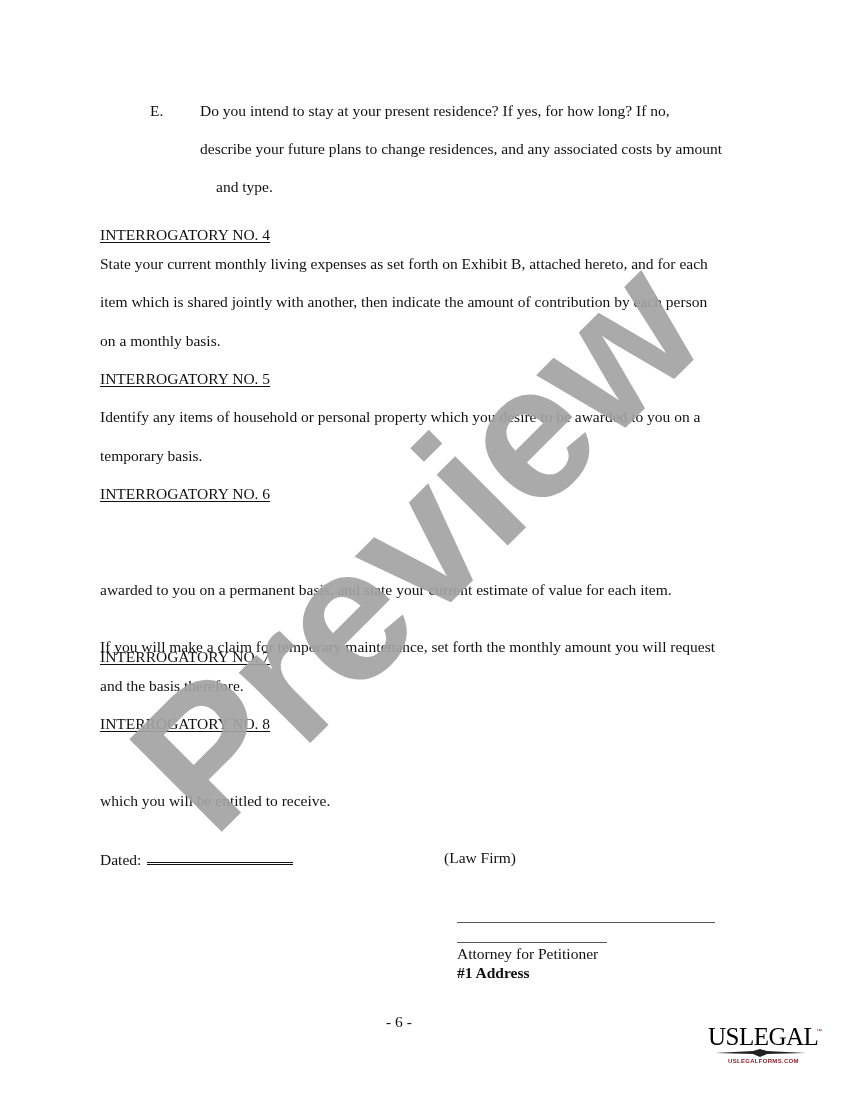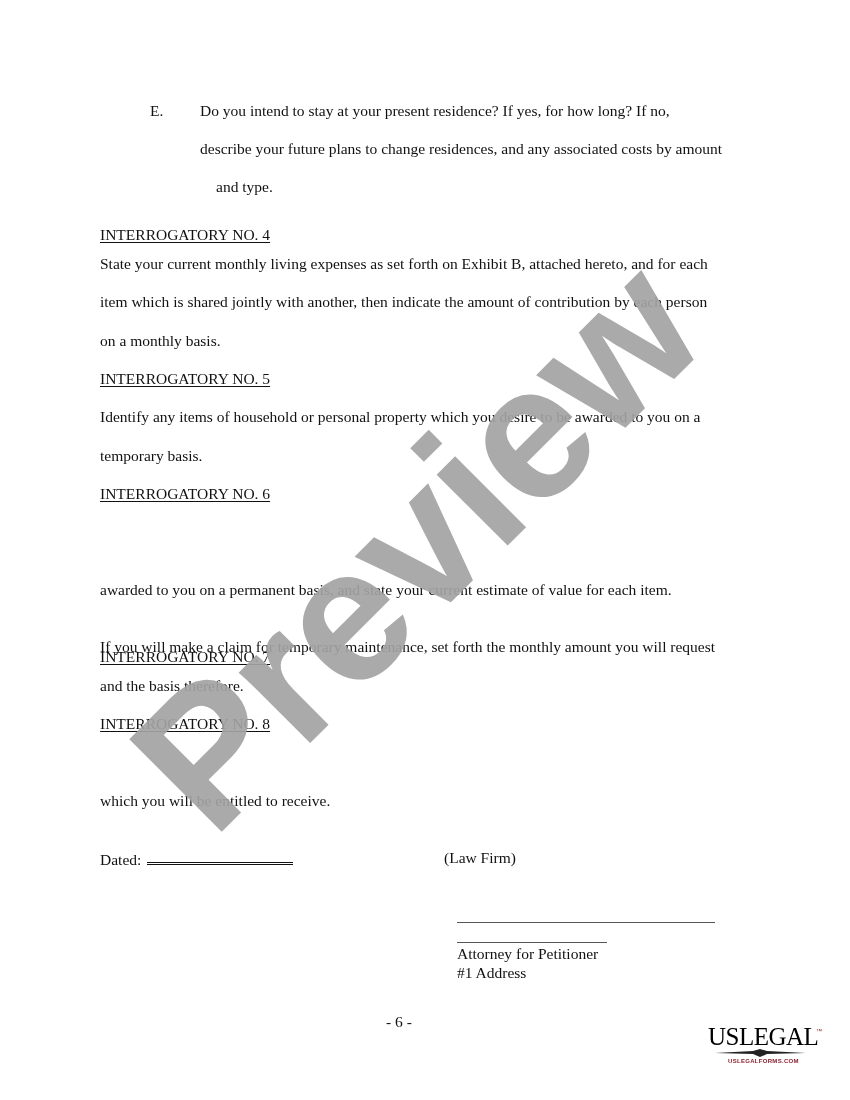--- a/index.html
+++ b/index.html
@@ -49,21 +49,21 @@
   <div class="line" style="left:100px; top:791px;">which you will be entitled to receive.</div>
 
   <div class="line" style="left:100px; top:848px;">
     <span>Dated:</span><span class="blank"></span>
   </div>
   <div class="line" style="left:444px; top:848px;">(Law Firm)</div>
 
   <div class="sigline" style="left:457px; top:922px; width:258px;"></div>
   <div class="sigline" style="left:457px; top:942px; width:150px;"></div>
   <div class="line" style="left:457px; top:944px;">Attorney for Petitioner</div>
-  <div class="line" style="left:457px; top:963px;">#1 Address</div>
+  <div class="line" style="left:457px; top:963px;font-weight:bold;">#1 Address</div>
 
   <div class="line" style="left:386px; top:1012px;">- 6 -</div>
 
   <div class="watermark">Preview</div>
 
   <div class="logo">
     <span class="brand">USLEGAL</span>
     <span class="tm">™</span>
     <svg class="wings" viewBox="0 0 95 8">
       <path d="M2 4 L40 2 L47 0 L54 2 L93 4 L54 5 L47 8 L40 5 Z" fill="#222"></path>

